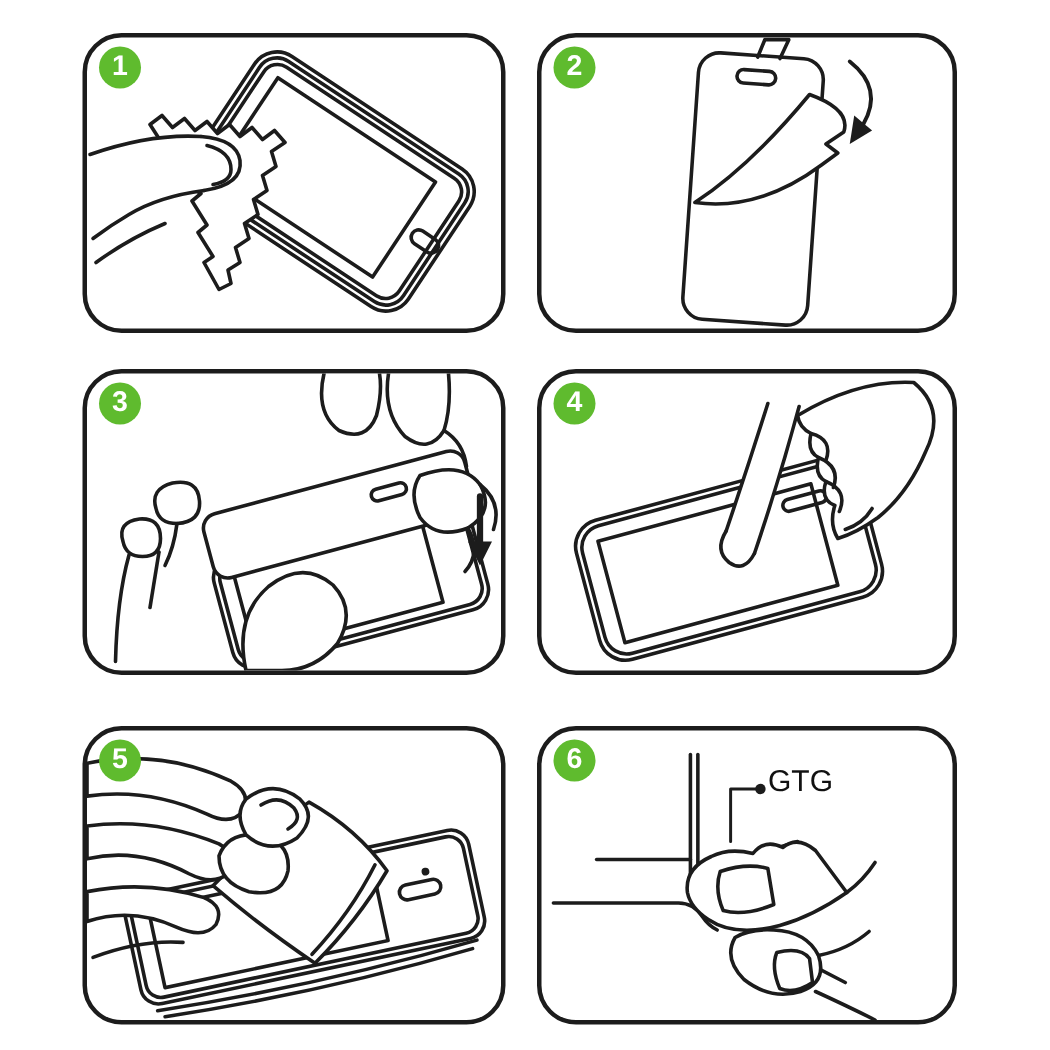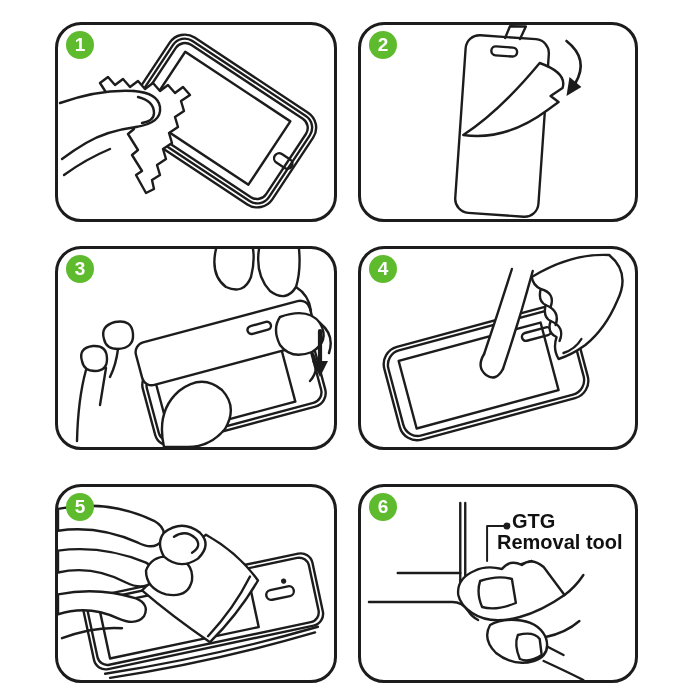--- a/index.html
+++ b/index.html
@@ -26,21 +26,21 @@
          background:var(--accent-green);color:var(--badge-text-color);
          font-size:19px;font-weight:bold;text-align:center;line-height:28px;z-index:3;}
   .art{display:block;width:100%;height:100%;}
   .art *{stroke:var(--line-color);stroke-width:2.4;fill:none;stroke-linecap:round;stroke-linejoin:round;}
   .art .wfill{fill:#ffffff;}
   .art .fillonly{fill:#ffffff;stroke:none;}
   .art .solid{fill:var(--line-color);stroke:none;}
   .art .thin{stroke-width:2;}
   .art .thick{stroke-width:4.2;}
   .annotation{position:absolute;left:136px;top:24px;z-index:2;color:var(--annotation-text-color);
-              font-size:20px;font-weight:bold;line-height:21px;white-space:nowrap;}
+              font-size:20px;font-weight:normal;line-height:21px;white-space:nowrap;}
   .annotation .l1{margin-left:15px;}
 </style>
 </head>
 <body>
 
 <div class="canvas">
 
   <div class="panel" id="p1">
     <span class="badge">1</span>
     <svg class="art" viewBox="0 0 276 194" preserveAspectRatio="none">
@@ -166,21 +166,20 @@
         <path class="wfill" d="M106 46 Q124 32 142 46 Q154 58 140 72 Q122 84 106 70 Q98 56 106 46 Z"></path>
         <path d="M116 50 Q128 42 138 52 Q144 60 134 66"></path>
         <path d="M4 152 Q36 140 64 142"></path>
       </g>
     </svg>
   </div>
 
   <div class="panel" id="p6">
     <div class="annotation">
       <div class="l1">GTG</div>
-      <div class="l2">Removal tool</div>
     </div>
     <svg class="art" viewBox="0 0 276 193" preserveAspectRatio="none">
       <g>
         <path d="M100 16 L100 102"></path>
         <path d="M105 16 L105 104"></path>
         <path d="M37 86 L100 86"></path>
         <path d="M8 115 L92 115 Q102 115 108 124 Q112 130 118 133"></path>
       </g>
       <g>
         <path class="thin" d="M144 39 L127 39 L127 74"></path>

